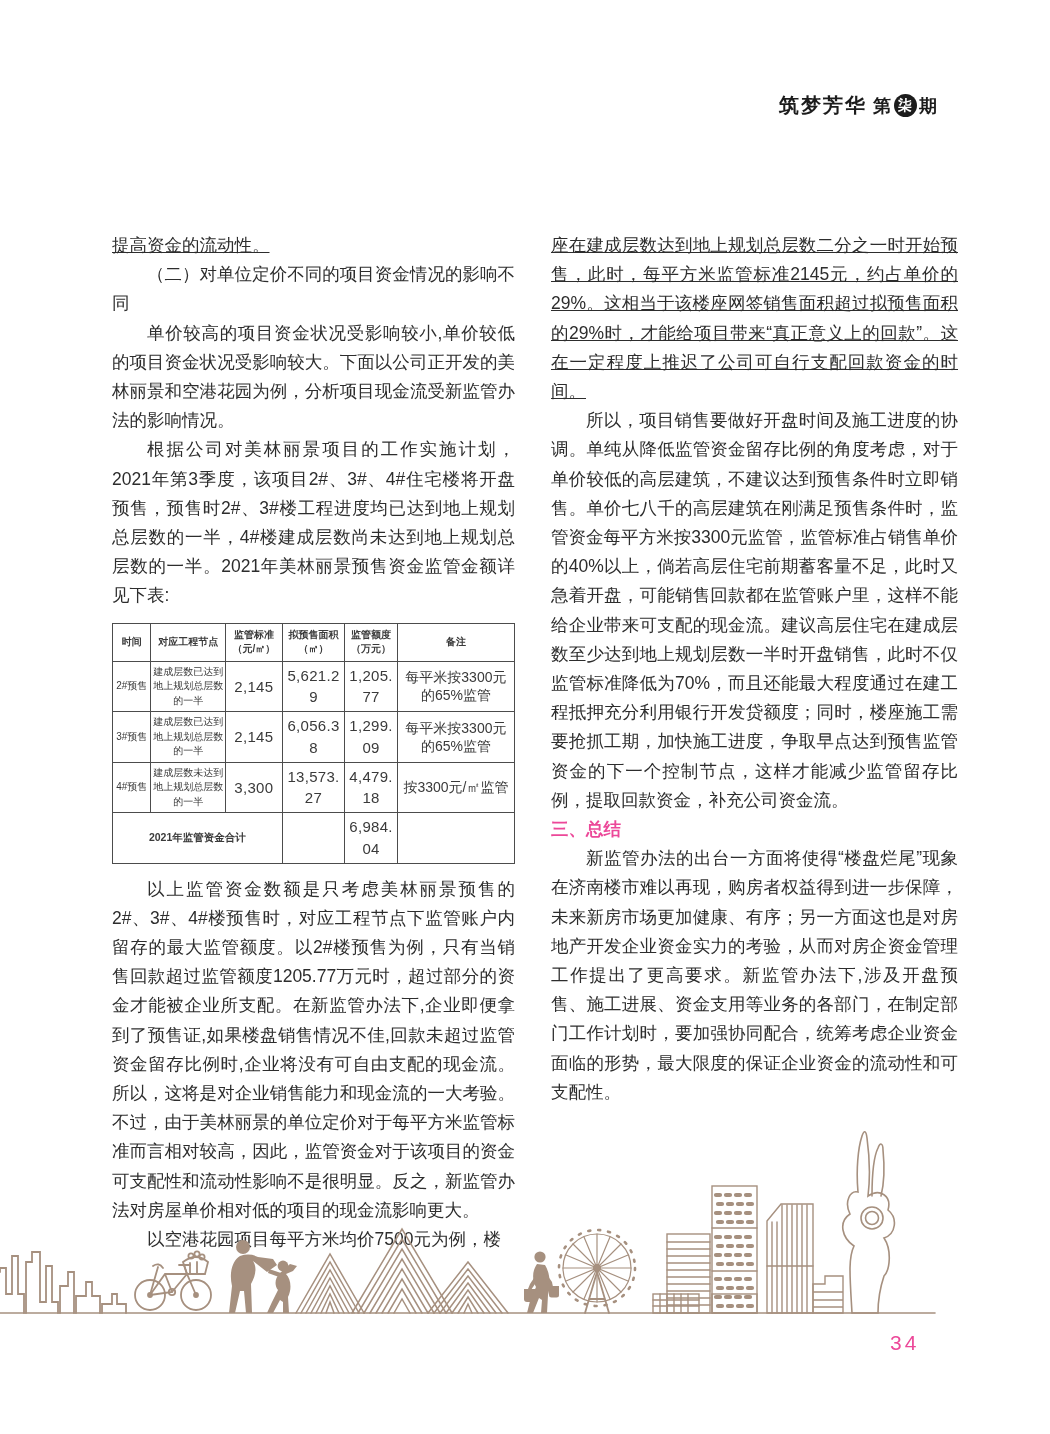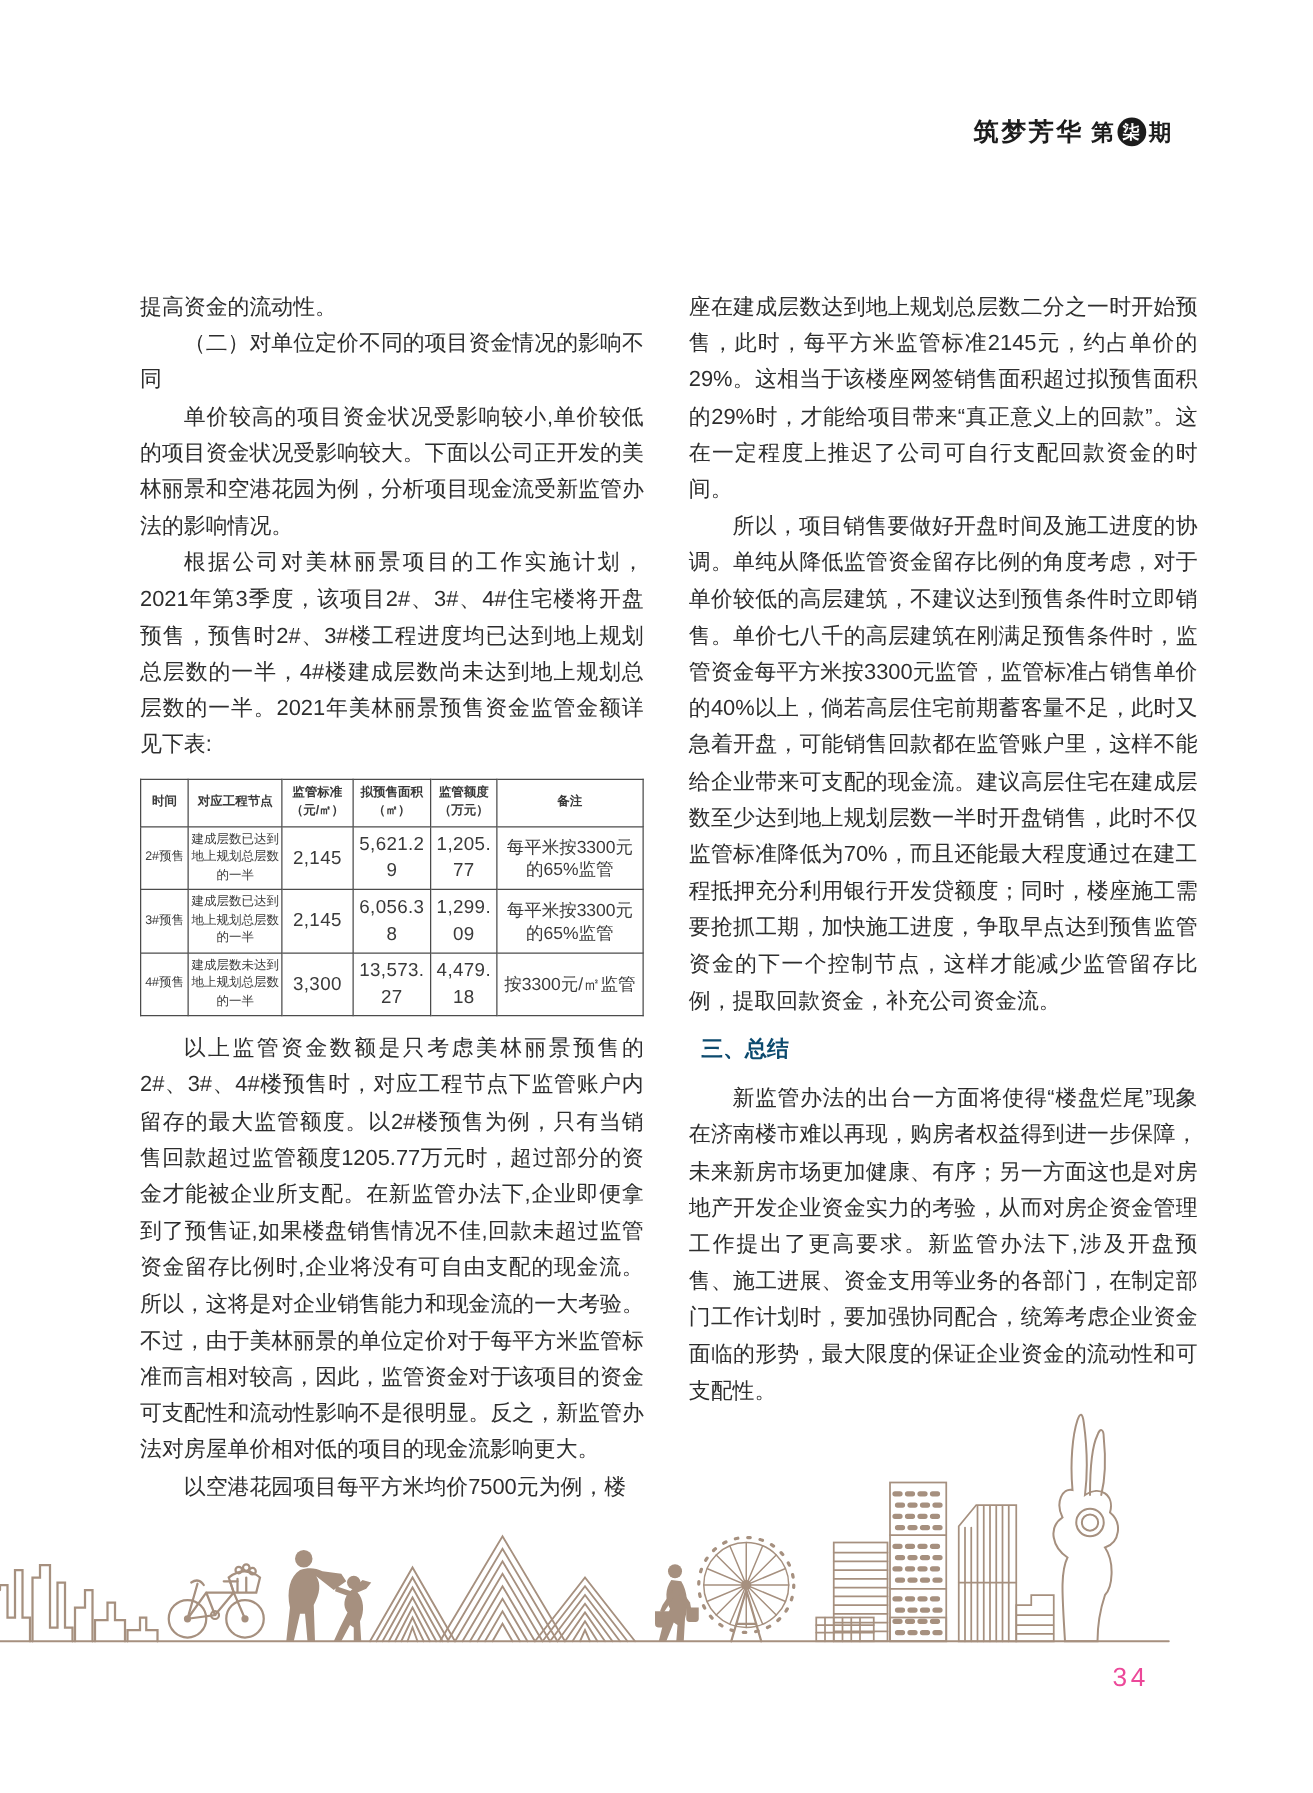--- a/index.html
+++ b/index.html
@@ -18,22 +18,22 @@
   .issue-circle{
     display:inline-block;width:23px;height:23px;margin:0 2px;border-radius:50%;
     background:#1c1c1c;color:#ffffff;font-size:14px;line-height:23px;text-align:center;font-weight:bold;
   }
   
   .columns{position:absolute;left:112px;top:231px;width:846px;display:flex;gap:36px;}
   .col{font-size:17.5px;line-height:29.2px;text-align:justify;text-justify:inter-character;}
   .col-left{width:403px;}
   .col-right{width:407px;}
   .col p{margin:0;text-indent:2em;}
-  .col p.no-indent{text-indent:0;}
-  h3.section-heading{margin:10px;font-size:17.5px;line-height:29.2px;font-weight:bold;text-indent:0;color:#0c4a6e;}
+  .col p.no-indent{text-indent:0;text-decoration:underline;}
+  h3.section-heading{margin:0;font-size:17.5px;line-height:29.2px;font-weight:bold;text-indent:0;color:#ec4899;}
   
   table.reg-table{
     width:100%;border-collapse:collapse;table-layout:fixed;
     margin:12px 17px 11px 0;font-size:10px;line-height:1.45;color:#3a3a3a;
   }
   table.reg-table th,table.reg-table td{
     border:1px solid #4c4c4c;text-align:center;vertical-align:middle;padding:3px 1px;
     word-break:break-all;
   }
   table.reg-table th{font-weight:bold;font-size:10px;padding:4px 1px;}
@@ -104,20 +104,26 @@
           <td class="num-cell">1,299.09</td>
           <td class="note-cell">每平米按3300元的65%监管</td>
         </tr>
         <tr>
           <td>4#预售</td>
           <td class="node-cell">建成层数未达到地上规划总层数的一半</td>
           <td class="num-cell">3,300</td>
           <td class="num-cell">13,573.27</td>
           <td class="num-cell">4,479.18</td>
           <td class="note-cell">按3300元/㎡监管</td>
+        </tr>
+        <tr>
+          <td colspan="3" class="total-label">2021年监管资金合计</td>
+          <td></td>
+          <td class="num-cell">6,984.04</td>
+          <td></td>
         </tr>
       </tbody>
     </table>
 
     <p>以上监管资金数额是只考虑美林丽景预售的2#、3#、4#楼预售时，对应工程节点下监管账户内留存的最大监管额度。以2#楼预售为例，只有当销售回款超过监管额度1205.77万元时，超过部分的资金才能被企业所支配。在新监管办法下,企业即便拿到了预售证,如果楼盘销售情况不佳,回款未超过监管资金留存比例时,企业将没有可自由支配的现金流。所以，这将是对企业销售能力和现金流的一大考验。不过，由于美林丽景的单位定价对于每平方米监管标准而言相对较高，因此，监管资金对于该项目的资金可支配性和流动性影响不是很明显。反之，新监管办法对房屋单价相对低的项目的现金流影响更大。</p>
     <p>以空港花园项目每平方米均价7500元为例，楼</p>
   </div>
 
   <div class="col col-right">
     <p class="no-indent">座在建成层数达到地上规划总层数二分之一时开始预售，此时，每平方米监管标准2145元，约占单价的29%。这相当于该楼座网签销售面积超过拟预售面积的29%时，才能给项目带来“真正意义上的回款”。这在一定程度上推迟了公司可自行支配回款资金的时间。</p>

